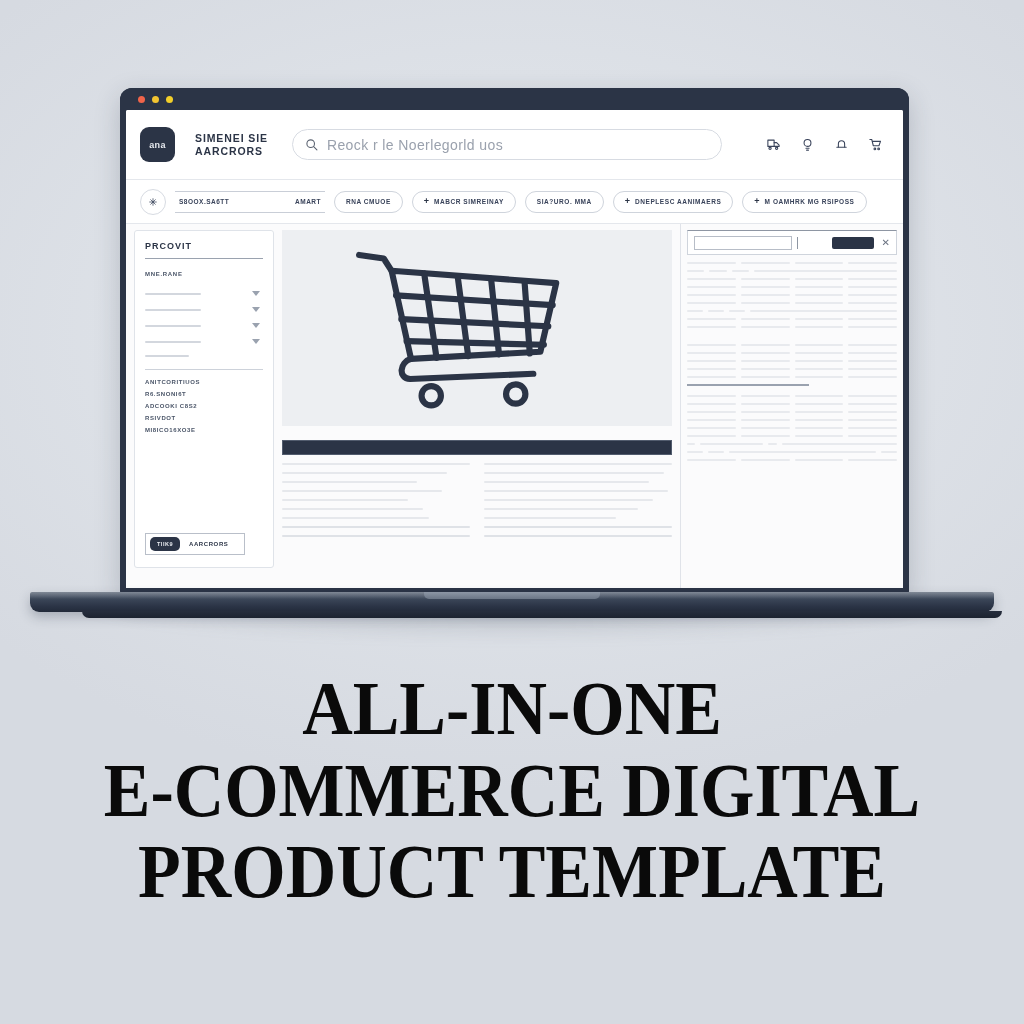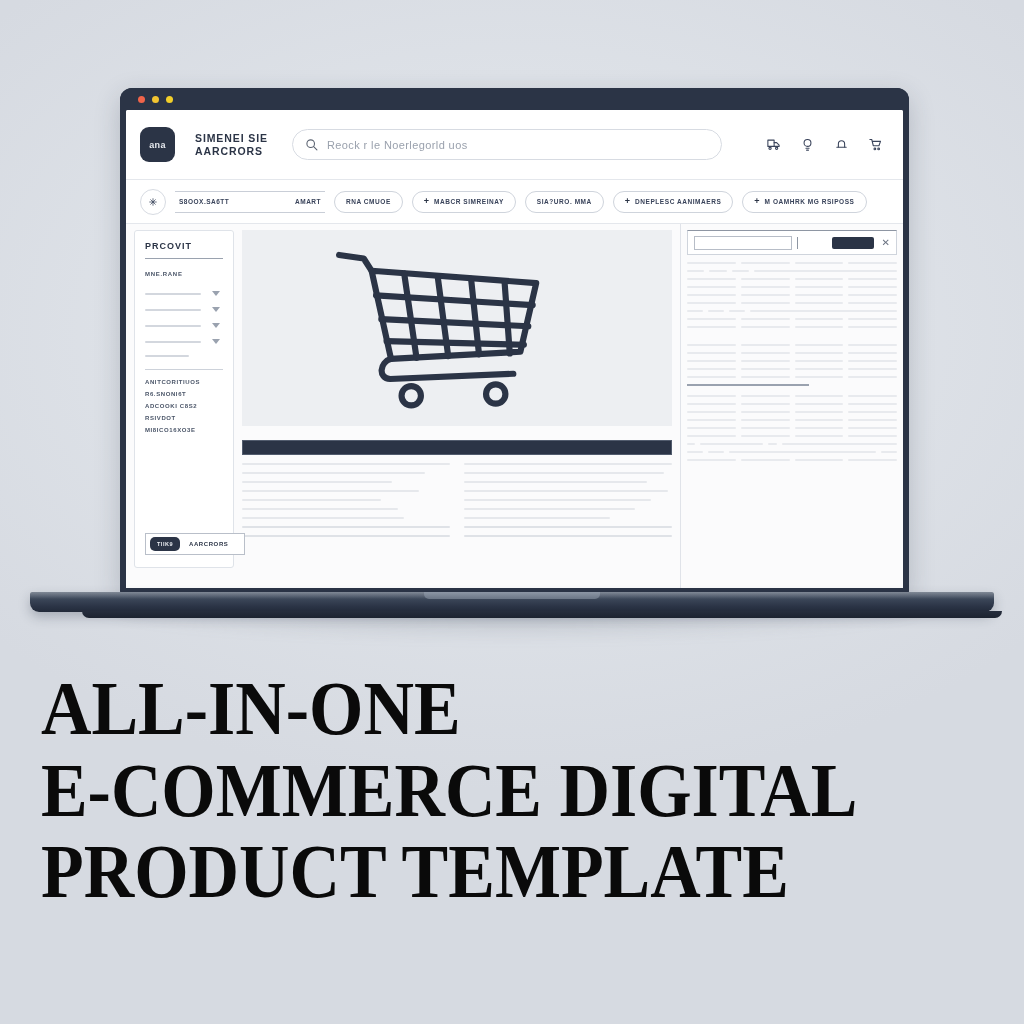--- a/index.html
+++ b/index.html
@@ -162,21 +162,21 @@
     border-radius: 16px;
     display: flex;
     align-items: center;
     padding: 0 12px;
     box-sizing: border-box;
     background: #fff;
   }
   .searchbar .mag { flex: none; margin-right: 9px; }
   .searchbar .ph {
     color: #9aa1ad;
-    font-size: 11px;
+    font-size: 14px;
     letter-spacing: 0.4px;
     white-space: nowrap;
     overflow: hidden;
   }
   .header-icons {
     margin-left: auto;
     display: flex;
     align-items: center;
     gap: 19px;
     padding-right: 6px;
@@ -248,21 +248,21 @@
   
   .ui-body {
     position: relative;
     display: flex;
     height: 364px;
     background: #fbfbfc;
   }
 
   
   .sidebar {
-    width: 100px;
+    width: 140px;
     flex: none;
     border-right: 1px solid #e0e3e9;
     background: #fff;
     margin: 6px 0 0 8px;
     border: 1px solid #dfe3e9;
     border-radius: 3px;
     padding: 10px 10px 0 10px;
     box-sizing: border-box;
     height: 338px;
     position: relative;
@@ -447,21 +447,21 @@
     width: 58%;
     margin-bottom: 9px;
   }
 
   
   .headline {
     position: absolute;
     left: 0;
     top: 672px;
     width: 1024px;
-    text-align: left;
+    text-align: center;
     font-family: "Liberation Serif", "DejaVu Serif", serif;
     font-weight: bold;
     color: #0a0a0a;
     line-height: 0.97;
     letter-spacing: 0px;
   }
   .headline .l1 {
     font-size: 76px;
     transform: scaleX(0.92);
     display: block;

